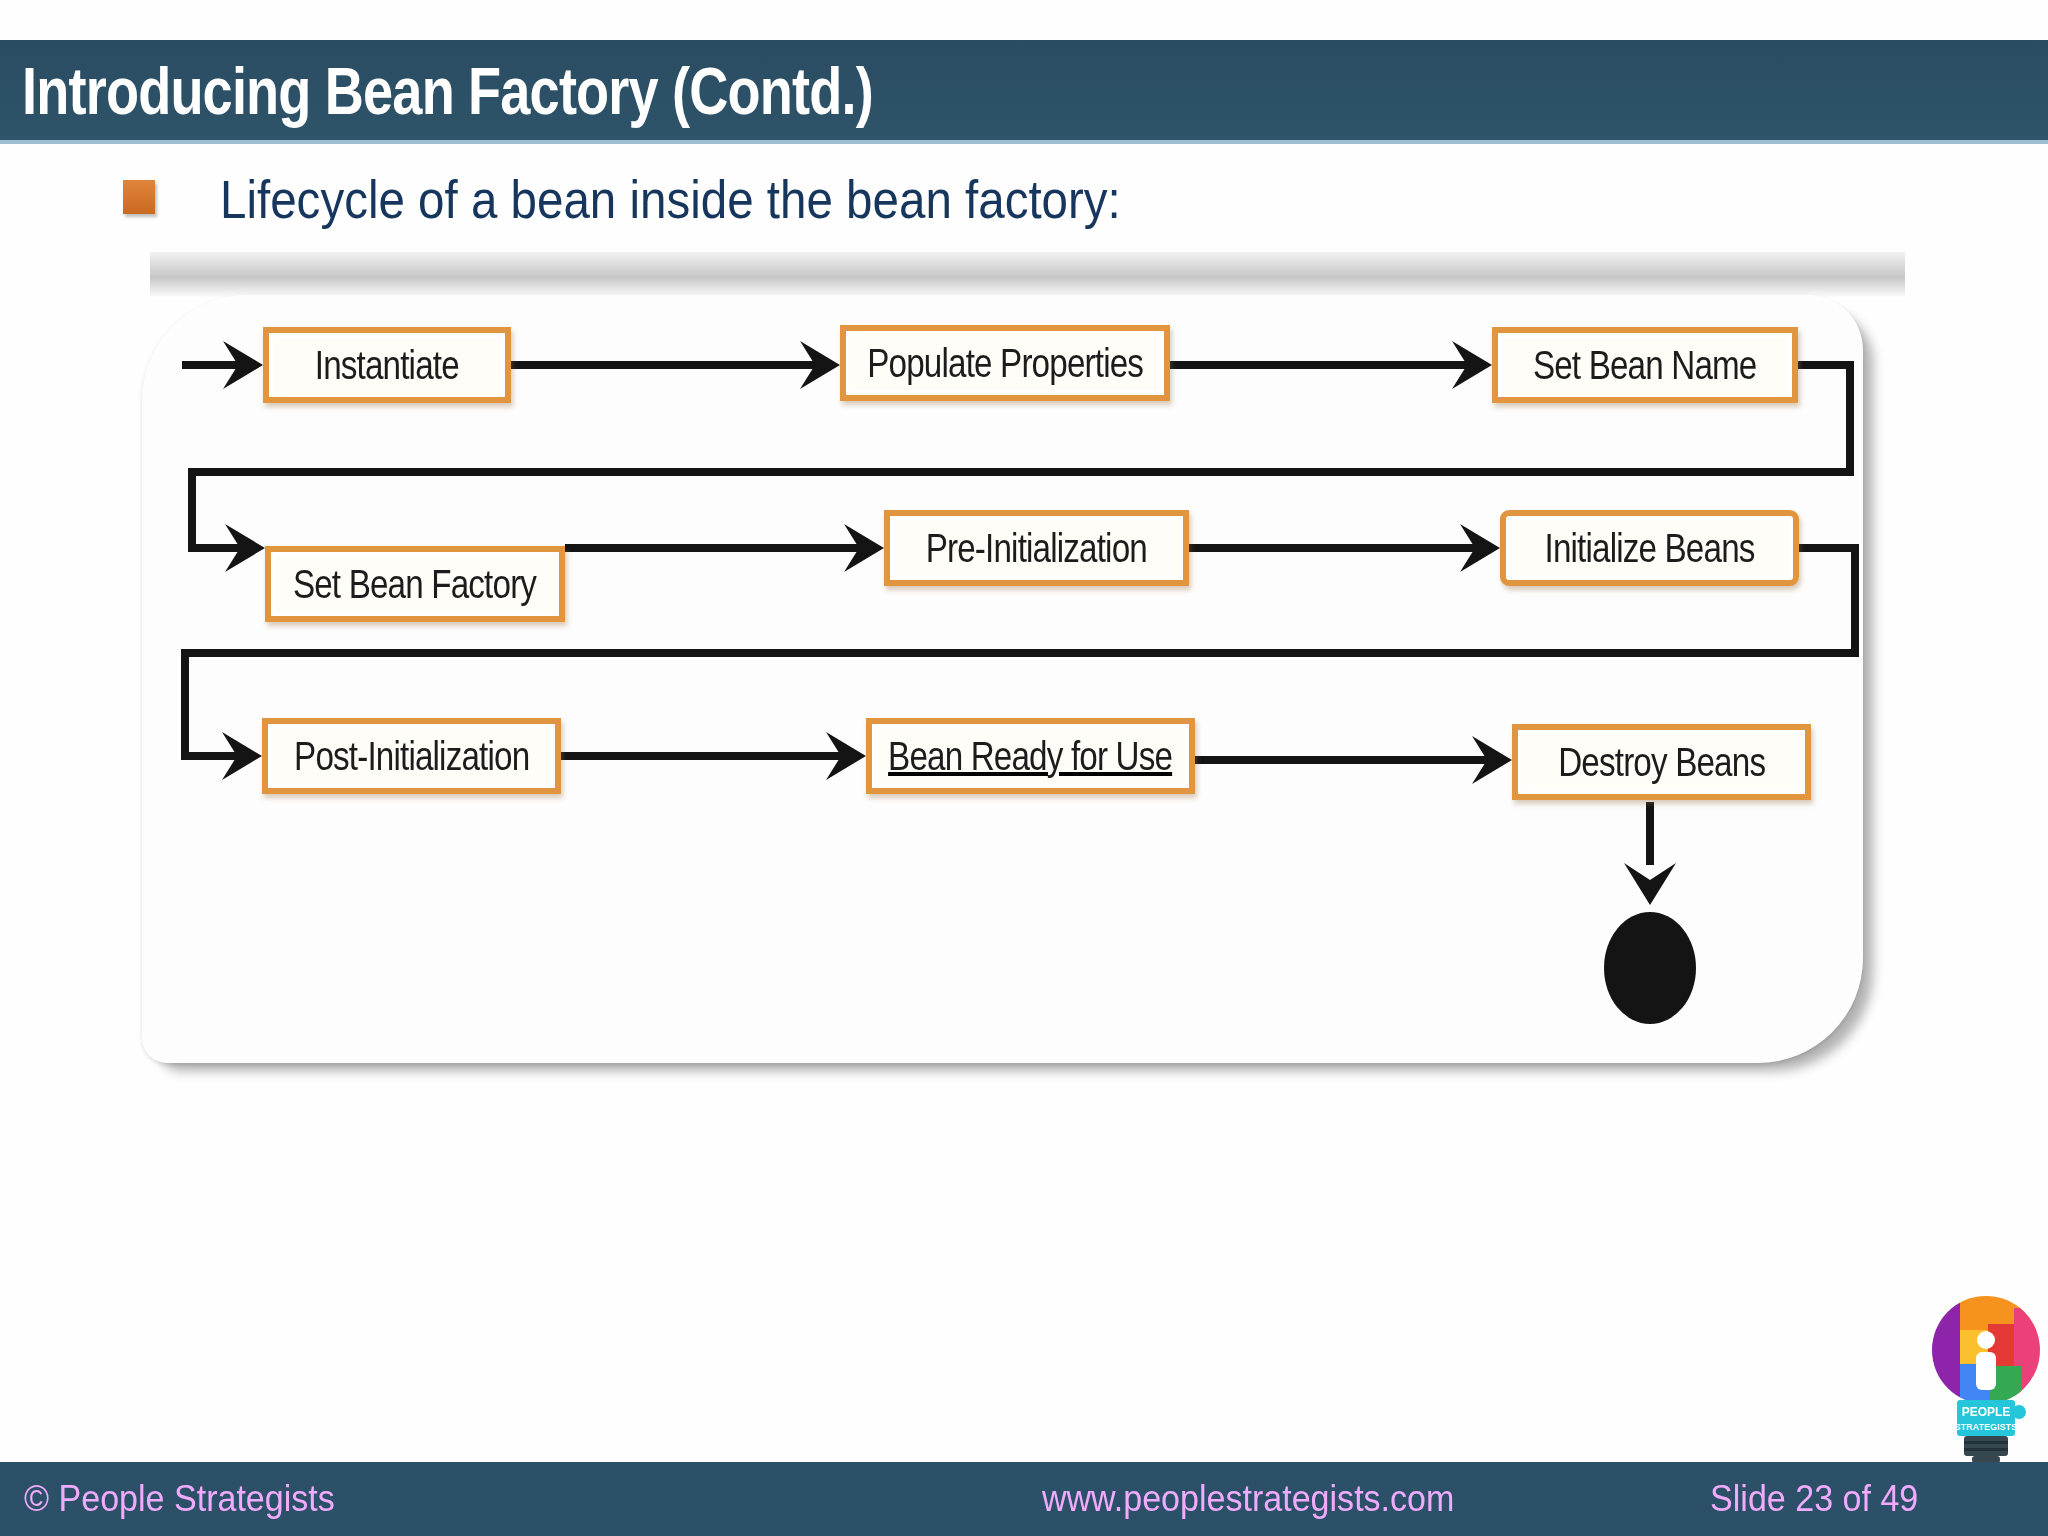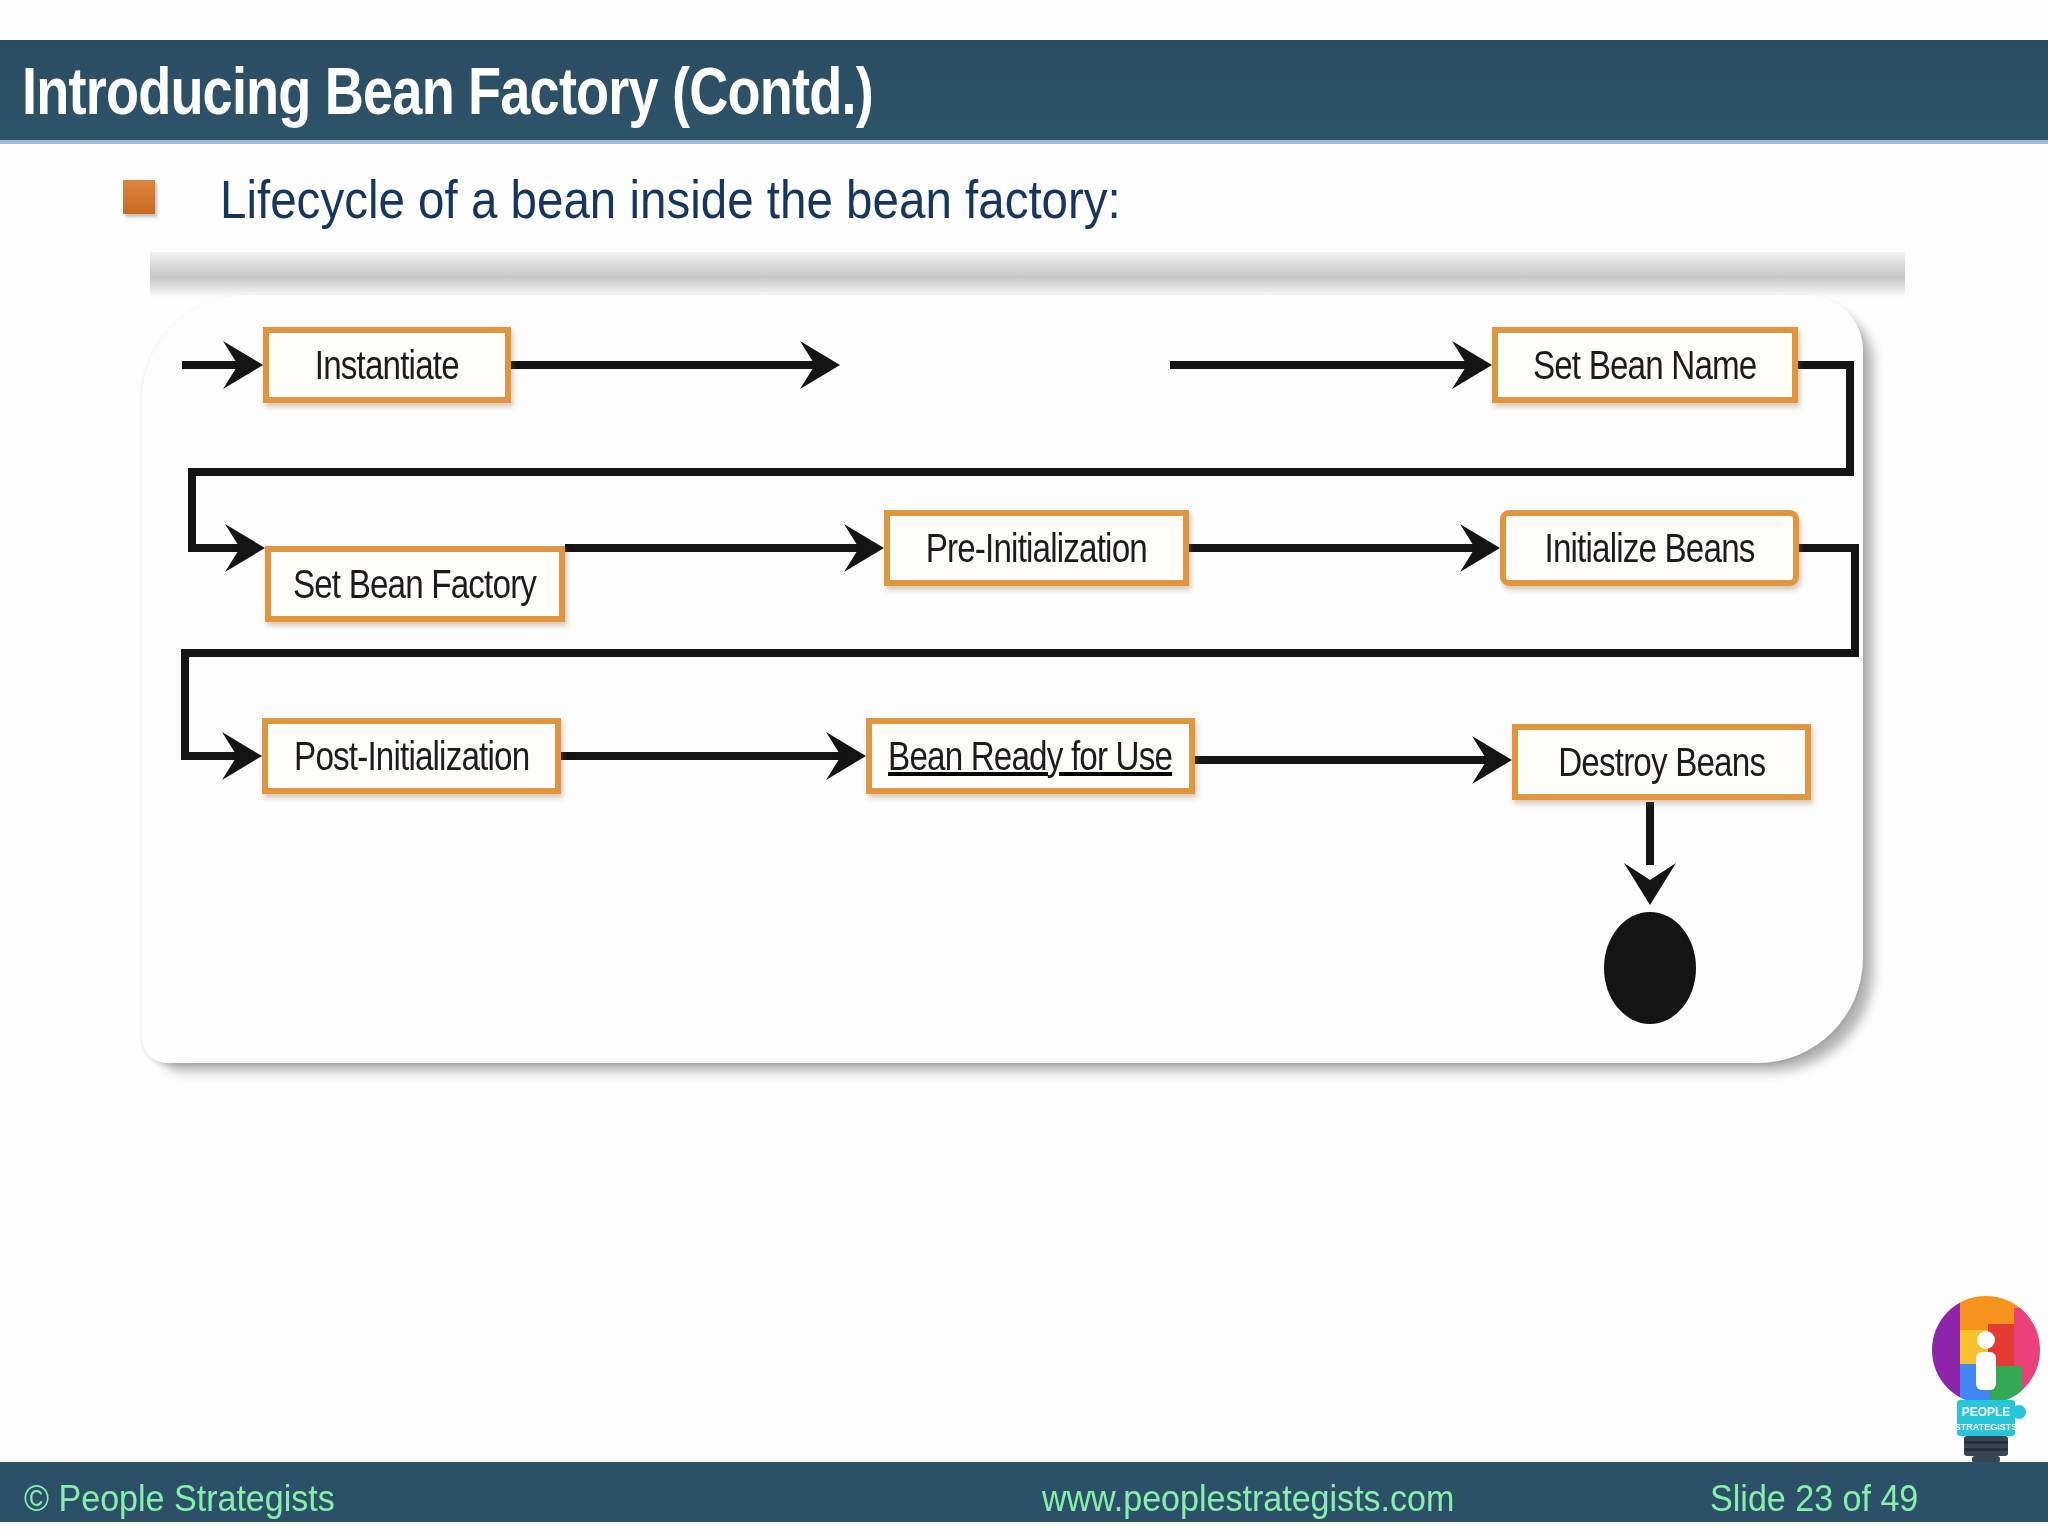--- a/index.html
+++ b/index.html
@@ -56,22 +56,22 @@
   .n-populate{left:840px;top:325px;width:330px;}
   .n-setbeanname{left:1492px;top:327px;width:306px;}
   .n-setbeanfactory{left:265px;top:510px;width:300px;margin-top:36px;}
   .n-preinit{left:884px;top:510px;width:305px;}
   .n-initbeans{left:1500px;top:510px;width:299px;border-radius:9px;}
   .n-postinit{left:262px;top:718px;width:299px;}
   .n-beanready{left:866px;top:718px;width:329px;text-decoration:underline;}
   .n-destroy{left:1512px;top:724px;width:299px;}
   
   #footer{
-    position:absolute;left:0;top:1462px;width:2048px;height:60px;
-    background:#2c5067;color:#86efac;
+    position:absolute;left:0;top:1462px;width:2048px;height:74px;
+    background:#2c5067;color:#f0abfc;
   }
   #footer .ftxt{
     position:absolute;top:0;height:74px;line-height:74px;font-size:37px;
     transform:scaleX(0.92);white-space:nowrap;
   }
   .f-left{left:24px;transform-origin:left center;}
   .f-center{left:50%;transform:translateX(-50%) scaleX(0.92);}
   .f-right{right:130px;transform-origin:right center;}
   
   #logo{position:absolute;left:1928px;top:1290px;}
@@ -114,20 +114,23 @@
       <path d="M222 732 L262 756 L222 780 L237 756 Z"></path>
       <path d="M826 732 L866 756 L826 780 L841 756 Z"></path>
       <path d="M1472 736 L1512 760 L1472 784 L1487 760 Z"></path>
       <path d="M1624 863 L1650 905 L1676 863 L1650 880 Z"></path>
       <ellipse cx="1650" cy="968" rx="46" ry="56"></ellipse>
     </g>
   </svg>
 
   <div class="node n-instantiate">
       <span>Instantiate</span>
+    </div>
+  <div class="node n-populate">
+      <span>Populate Properties</span>
     </div>
   <div class="node n-setbeanname">
       <span>Set Bean Name</span>
     </div>
   <div class="node n-setbeanfactory">
       <span>Set Bean Factory</span>
     </div>
   <div class="node n-preinit">
       <span>Pre-Initialization</span>
     </div>

